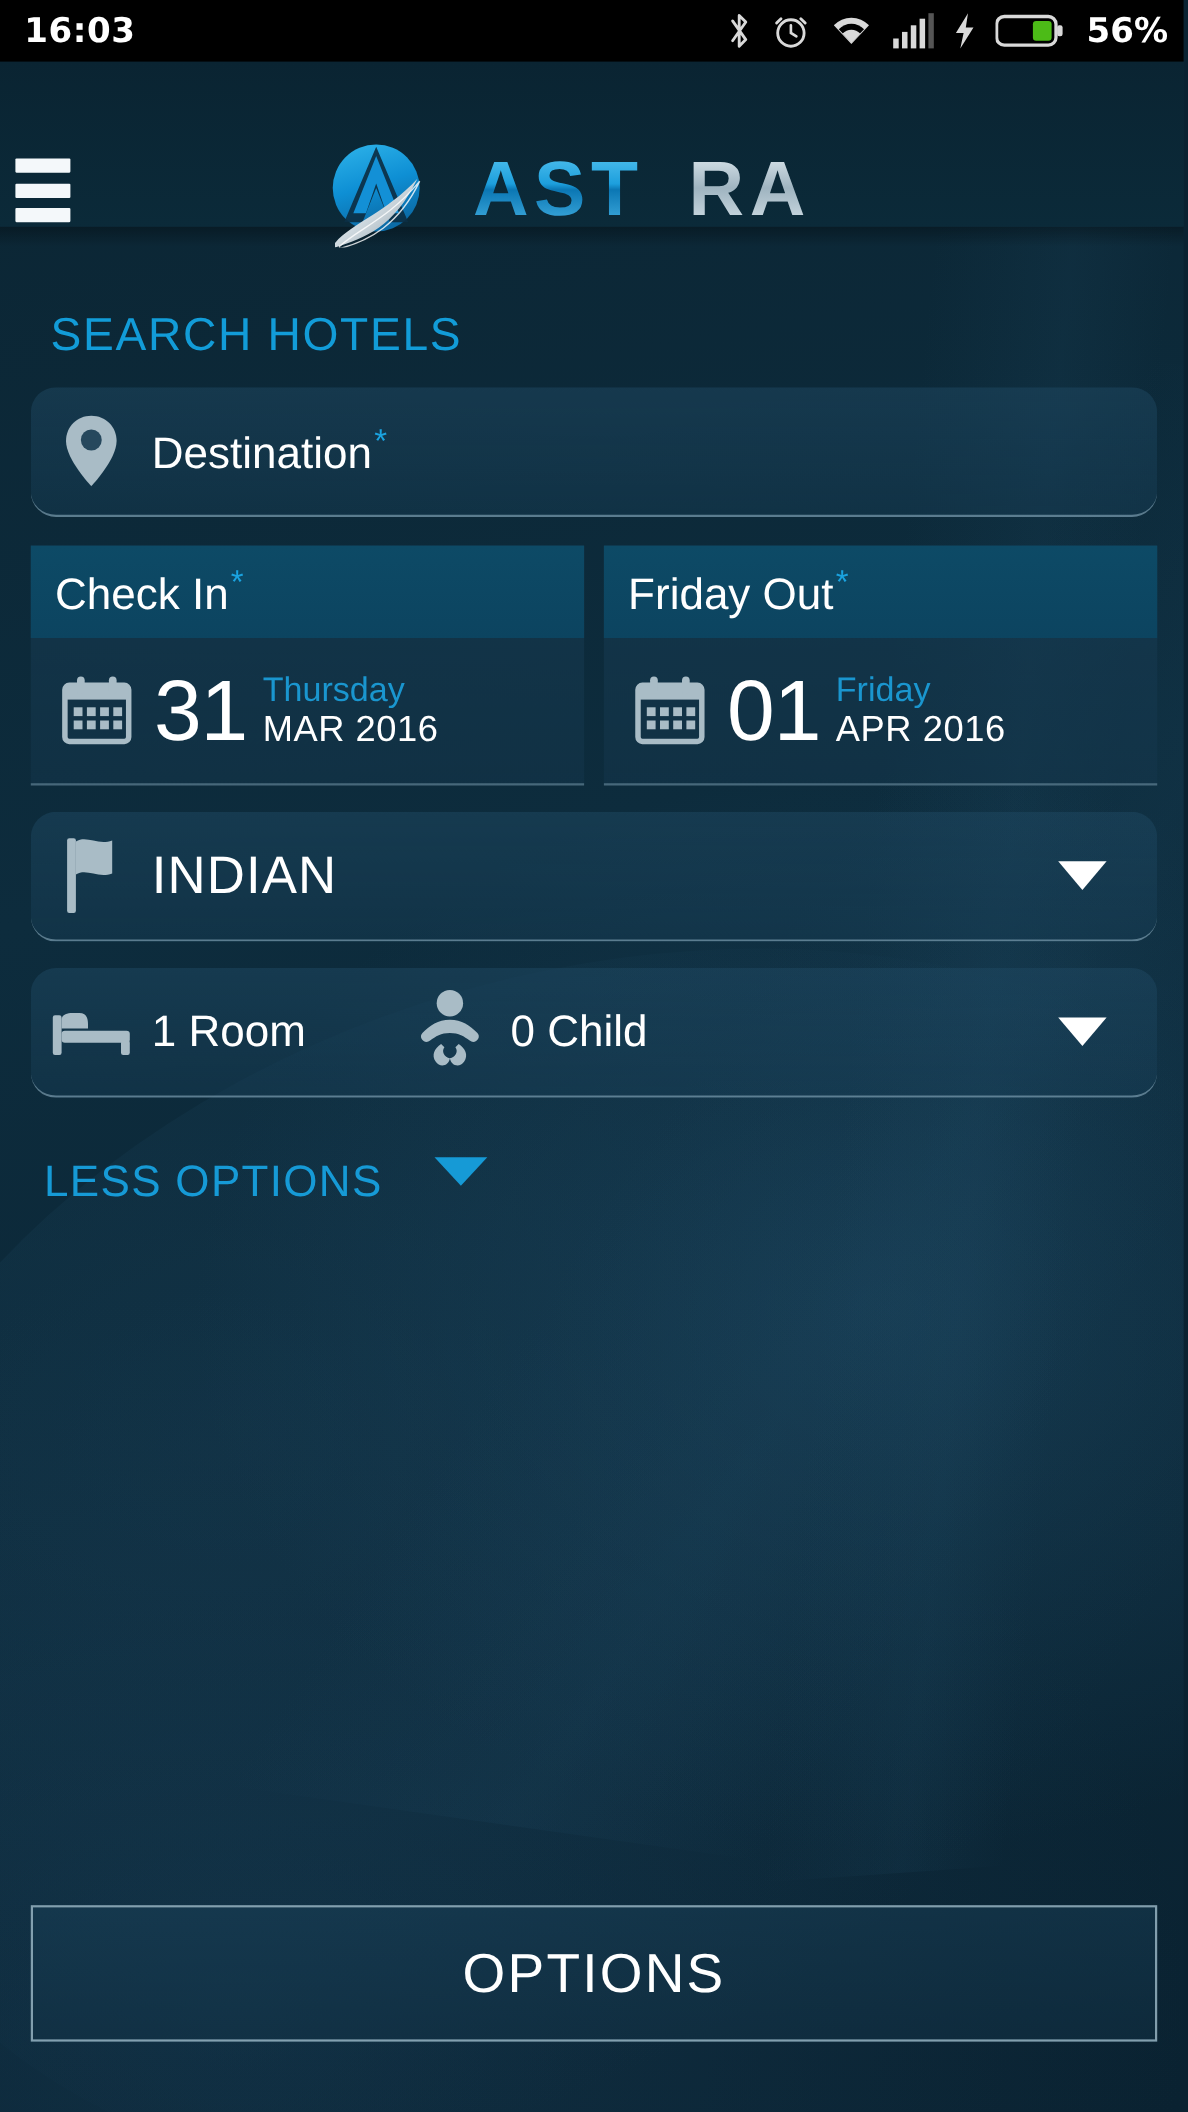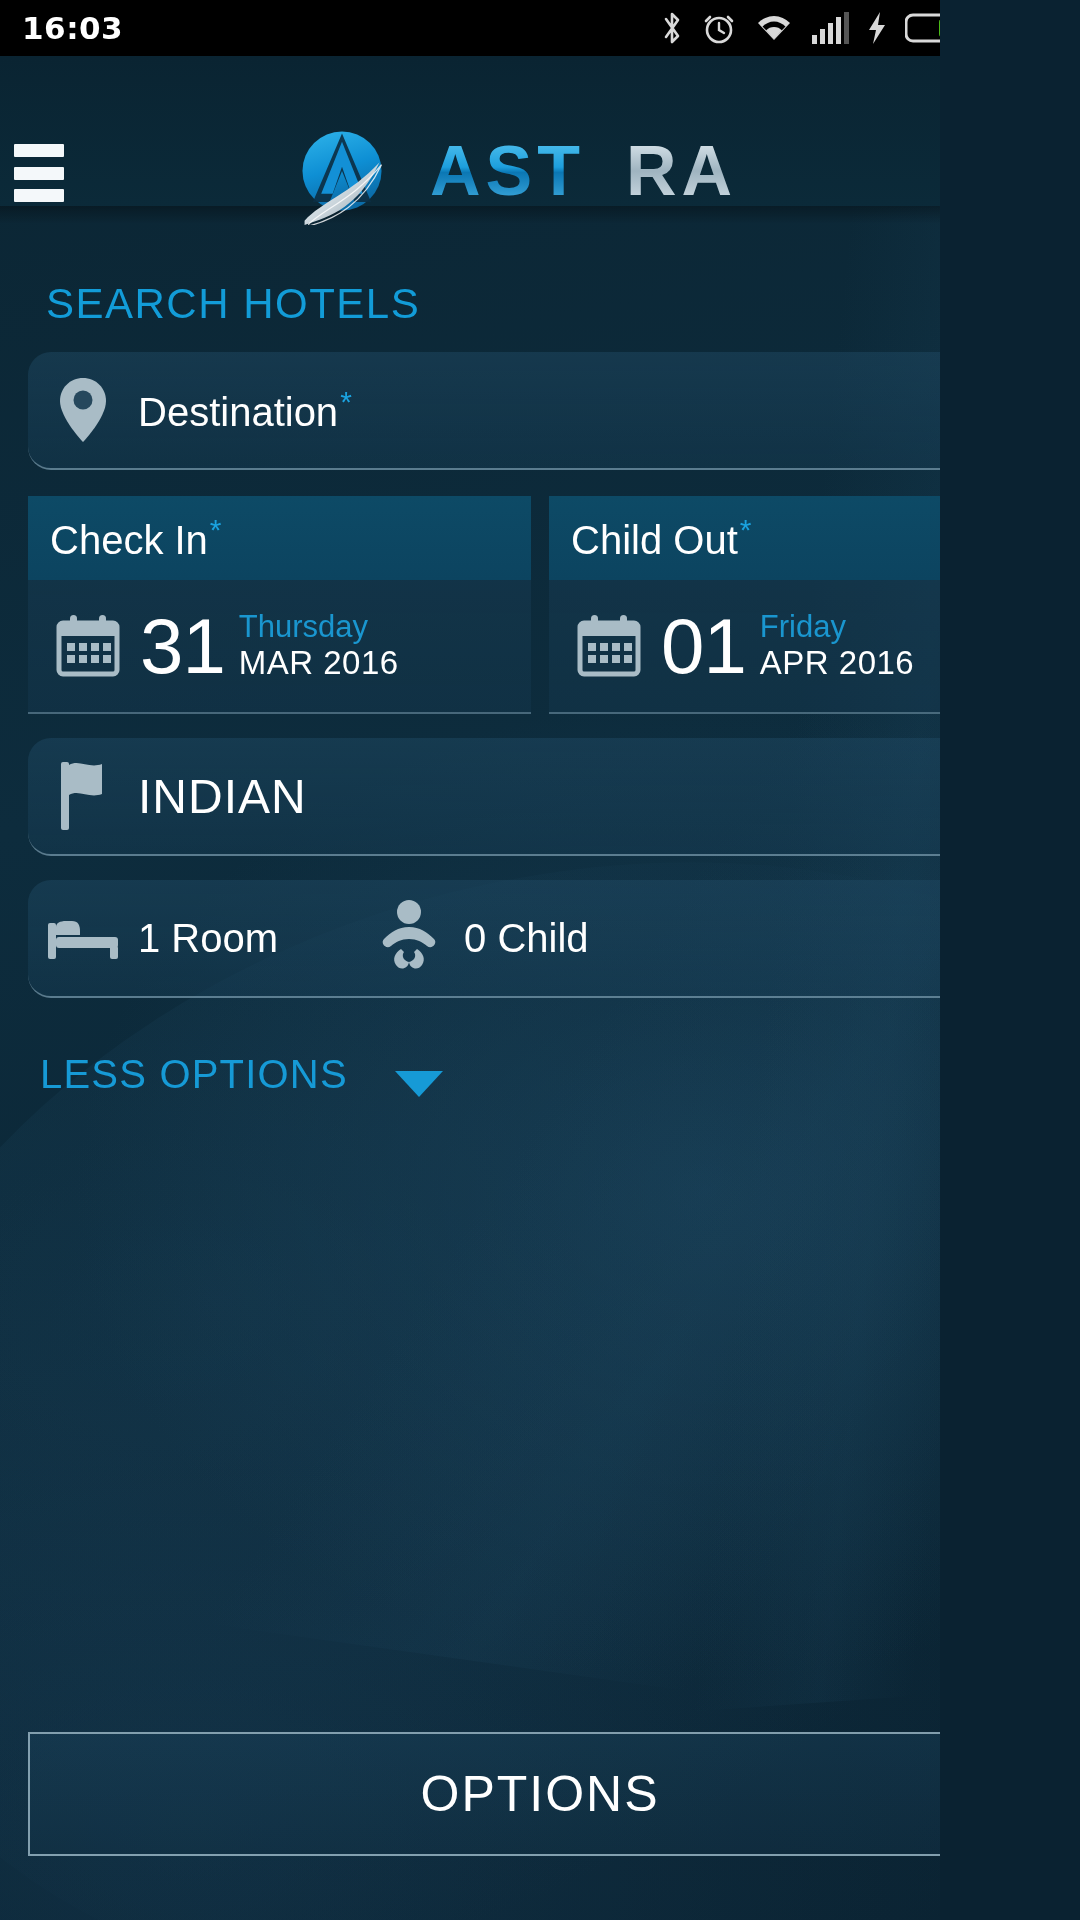--- a/index.html
+++ b/index.html
@@ -3,21 +3,21 @@
 <meta charset="utf-8">
 <style>
   * { margin:0; padding:0; box-sizing:border-box; }
   html, body {
     width:1080px; height:1920px;
     background:#0a2231;
     font-family:"Liberation Sans", sans-serif;
     overflow:hidden;
   }
   #screen {
-    position:relative; width:940px; height:1920px;
+    position:relative; width:1076px; height:1920px;
     background:
       radial-gradient(ellipse 900px 700px at 75% 62%, rgba(28,70,96,0.55) 0%, rgba(10,34,49,0) 70%),
       radial-gradient(ellipse 1200px 900px at 20% 95%, rgba(22,58,82,0.5) 0%, rgba(10,34,49,0) 72%),
       linear-gradient(170deg,#0b2533 0%,#0d2c3d 40%,#0a2231 100%);
     overflow:hidden;
   }
   
   .swoosh {
     position:absolute; pointer-events:none; opacity:.5;
   }
@@ -138,21 +138,21 @@
   }
 
   
   #occupancy { display:flex; align-items:center; padding-right:0;gap:48px; }
   #occupancy .seg { display:flex; align-items:center; }
   #occupancy .seg .txt { font-size:40px; }
   .occ-ico { width:110px; display:flex; justify-content:center; align-items:center; flex:none; }
 
   
   #less-options {
-    margin:54px 0 0 40px; display:flex; align-items:flex-end; cursor:pointer;gap:21px;
+    margin:54px 0 0 40px; display:flex; align-items:flex-start; cursor:pointer;gap:21px;
   }
   #less-options .lo-text { color:#169ad6; font-size:40px; letter-spacing:1.2px; }
   #less-options .lo-caret {
     margin-left:26px; width:0; height:0;
     border-left:24px solid transparent;
     border-right:24px solid transparent;
     border-top:26px solid #169ad6;
   }
 
   
@@ -304,21 +304,21 @@
           <div class="date-num">31</div>
           <div class="date-right">
             <div class="date-day">Thursday</div>
             <div class="date-my">MAR 2016</div>
           </div>
         </div>
       </div>
 
       <div class="date-card">
         <div class="date-head">
-          <div class="lbl"><span>Child Out</span><span class="req">*</span></div>
+          <div class="lbl"><span>Friday Out</span><span class="req">*</span></div>
         </div>
         <div class="date-body">
           <div class="cal-ico">
             <svg width="66" height="64" viewBox="0 0 66 64">
               <rect x="4" y="9" width="58" height="51" rx="4" fill="none" stroke="#a9bcc6" stroke-width="5"></rect>
               <rect x="4" y="9" width="58" height="13" fill="#a9bcc6"></rect>
               <rect x="15" y="1" width="7" height="16" rx="3.5" fill="#a9bcc6"></rect>
               <rect x="44" y="1" width="7" height="16" rx="3.5" fill="#a9bcc6"></rect>
               <g fill="#a9bcc6">
                 <rect x="12" y="29" width="8" height="8"></rect>

